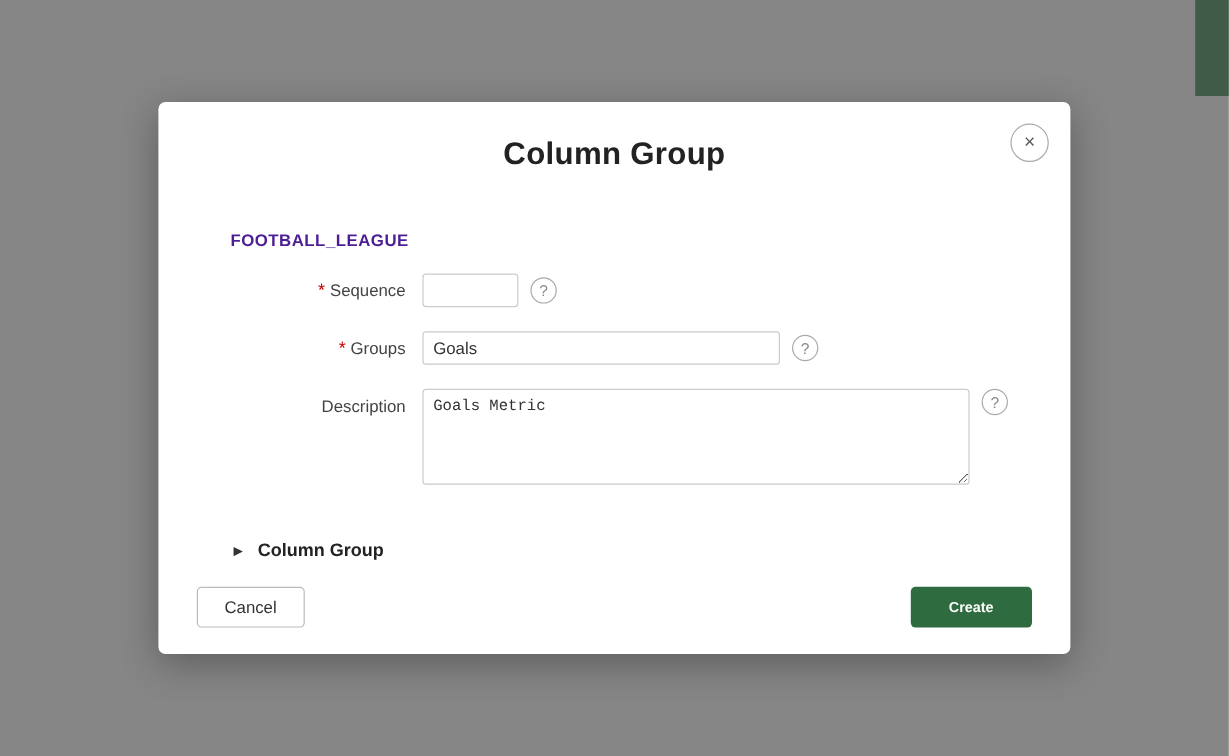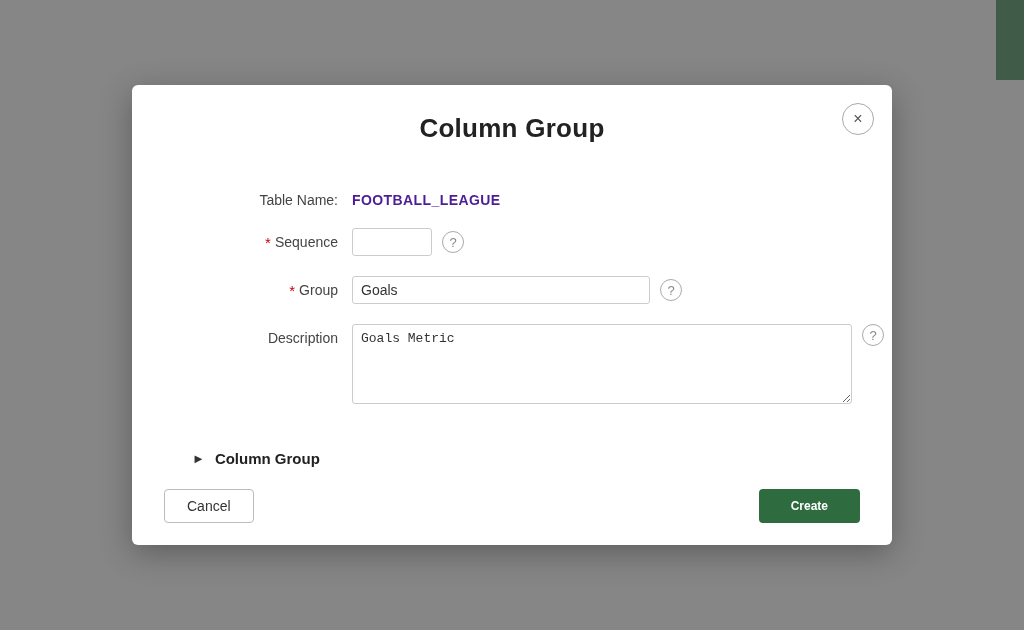--- a/index.html
+++ b/index.html
@@ -179,21 +179,21 @@
     textarea {
       border: 1px solid #ccc;
       border-radius: 3px;
       padding: 6px 8px;
       font-size: 13px;
       font-family: "Courier New", Courier, monospace;
       color: #333;
       resize: both;
       background: #fff;
       outline: none;
-      width: 500px;
+      width: 456px;
       height: 80px;
     }
 
     
     .column-groups-section {
       display: flex;
       align-items: center;
       gap: 10px;
       padding: 10px 60px 0 60px;
       cursor: pointer;
@@ -267,41 +267,38 @@
   <div class="modal">
 
     <div class="modal-header">
       <span class="modal-title">Column Group</span>
       <button class="modal-close-btn">×</button>
     </div>
 
     <div class="modal-body">
 
       <div class="form-row">
-        <div class="form-label-group">
-          <span class="form-label">Table Name:</span>
-        </div>
         <span class="form-value-bold">FOOTBALL_LEAGUE</span>
       </div>
 
       <div class="form-row">
         <div class="form-label-group">
           <span class="required-star">*</span>
           <span class="form-label">Sequence</span>
         </div>
         <div class="form-control-wrap">
           <input type="text" class="input-sequence" value="" style="">
           <span class="help-icon">?</span>
         </div>
       </div>
 
       <div class="form-row">
         <div class="form-label-group">
           <span class="required-star">*</span>
-          <span class="form-label">Group</span>
+          <span class="form-label">Groups</span>
         </div>
         <div class="form-control-wrap">
           <input type="text" class="input-group" value="Goals" style="">
           <span class="help-icon">?</span>
         </div>
       </div>
 
       <div class="form-row">
         <div class="form-label-group">
           <span class="form-label">Description</span>

